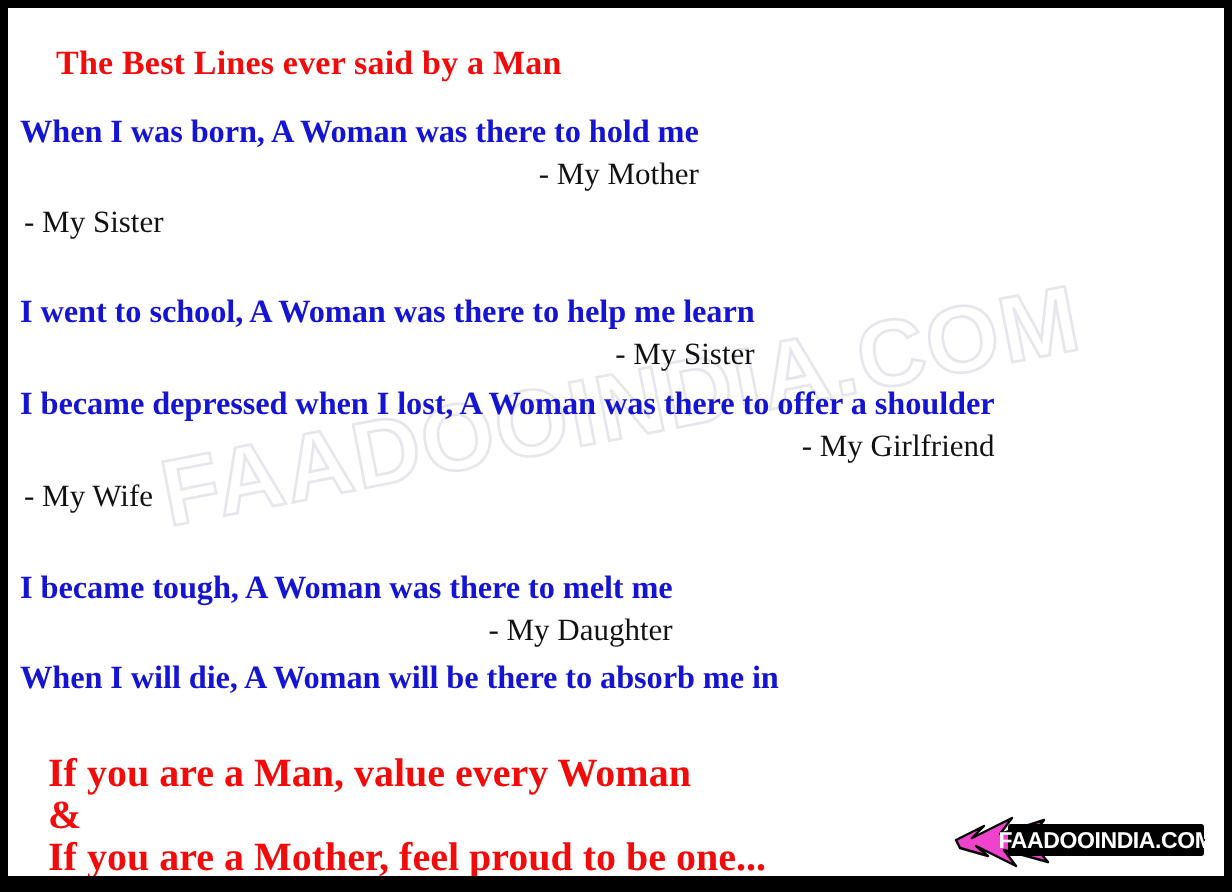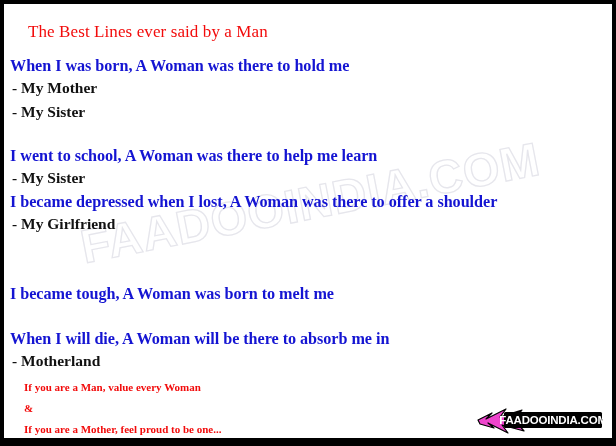--- a/index.html
+++ b/index.html
@@ -50,21 +50,21 @@
   #content {
     position: relative;
     z-index: 2;
   }
 
   .title {
     position: absolute;
     left: 24px;
     top: 18px;
     color: #f20b0b;
-    font-weight: 400;
+    font-weight: 700;
     font-size: 17px;
     letter-spacing: 0.1px;
     white-space: nowrap;
   }
 
   .verse {
     position: absolute;
     left: 6px;
     white-space: nowrap;
   }
@@ -73,32 +73,33 @@
     color: #1414d2;
     font-weight: 700;
     font-size: 16.2px;
     line-height: 21px;
     letter-spacing: -0.05px;
     text-align: right;
   }
   .a {
     display: block;
     color: #111111;
-    font-weight: 700;
+    font-weight: 400;
     font-size: 15.5px;
     line-height: 21px;
     padding-left: 2px;
+    text-align: right;
   }
 
   .closing {
     position: absolute;
     left: 20px;
     color: #f20b0b;
     font-weight: 700;
-    font-size: 11px;
+    font-size: 20px;
     line-height: 21px;
     white-space: nowrap;
   }
   .closing span { display: block; }
 
   
   #logo {
     position: absolute;
     left: 472px;
     top: 400px;
@@ -133,29 +134,30 @@
         <span class="q">I went to school, A Woman was there to help me learn</span>
         <span class="a">- My Sister</span>
       </div>
 
       <div class="verse" style="top:188px">
         <span class="q">I became depressed when I lost, A Woman was there to offer a shoulder</span>
         <span class="a">- My Girlfriend</span>
       </div>
 
       <div class="verse" style="top:234px">
+        <span class="a">- My Wife</span>
       </div>
 
       <div class="verse" style="top:280px">
-        <span class="q">I became tough, A Woman was born to melt me</span>
+        <span class="q">I became tough, A Woman was there to melt me</span>
+        <span class="a">- My Daughter</span>
       </div>
 
       <div class="verse" style="top:325px">
         <span class="q">When I will die, A Woman will be there to absorb me in</span>
-        <span class="a">- Motherland</span>
       </div>
 
       <div class="closing" style="top:373px">
         <span>If you are a Man, value every Woman</span>
         <span>&amp;</span>
         <span>If you are a Mother, feel proud to be one...</span>
       </div>
 
     </div>
 

